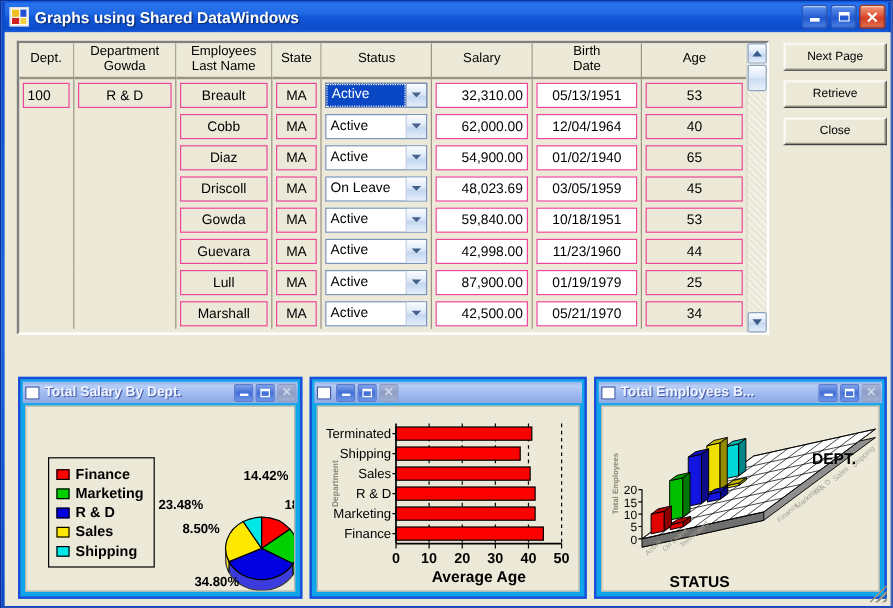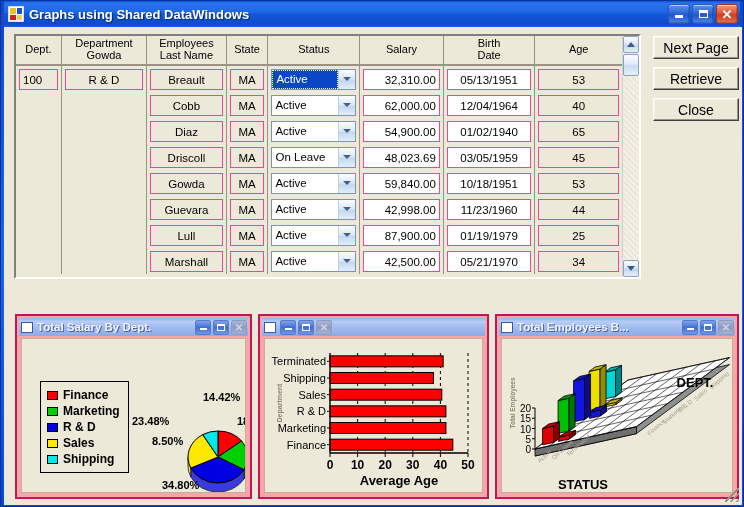--- a/index.html
+++ b/index.html
@@ -152,29 +152,29 @@
   }
 
   
   #sidebtns { position: absolute; left: 648px; top: 8px; width: 86px; }
   .btn {
     display: block; width: 86px; height: 23px; margin-bottom: 8px;
     background: #ece9d8;
     border: 1px solid;
     border-color: #ffffff #404040 #404040 #ffffff;
     box-shadow: inset -1px -1px 0 #9a9384, inset 1px 1px 0 #f6f4ec;
-    font-size: 14px; color: #000; font-family: "Liberation Sans", sans-serif;
+    font-size: 10px; color: #000; font-family: "Liberation Sans", sans-serif;
     cursor: default;
   }
 
   
   .child {
     position: absolute;
-    background: #fca5a5;
-    border: 2px solid #be185d;
+    background: #0ea5e9;
+    border: 2px solid #1d4ed8;
     padding: 2px;
   }
   .child-tb {
     height: 18px; display: flex; align-items: center; padding: 0 1px 0 2px;
     background: linear-gradient(to bottom,
       #93b4ee 0%, #b6cdf5 20%, #9ebaf0 55%, #8fa9e4 100%);
   }
   .child-icon {
     width: 12px; height: 11px; background: #fff;
     border: 1px solid #3a57a8; margin-right: 4px; flex: none;

